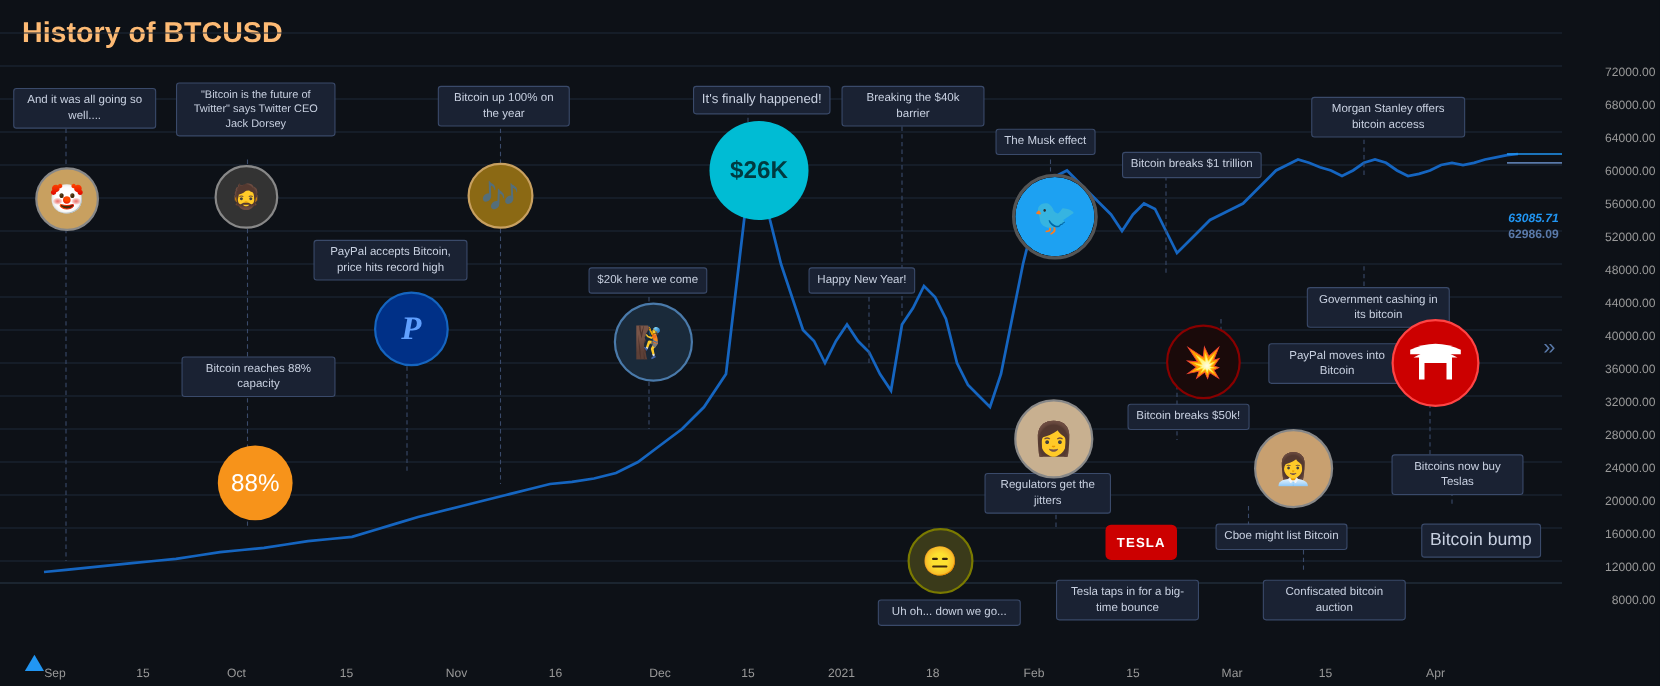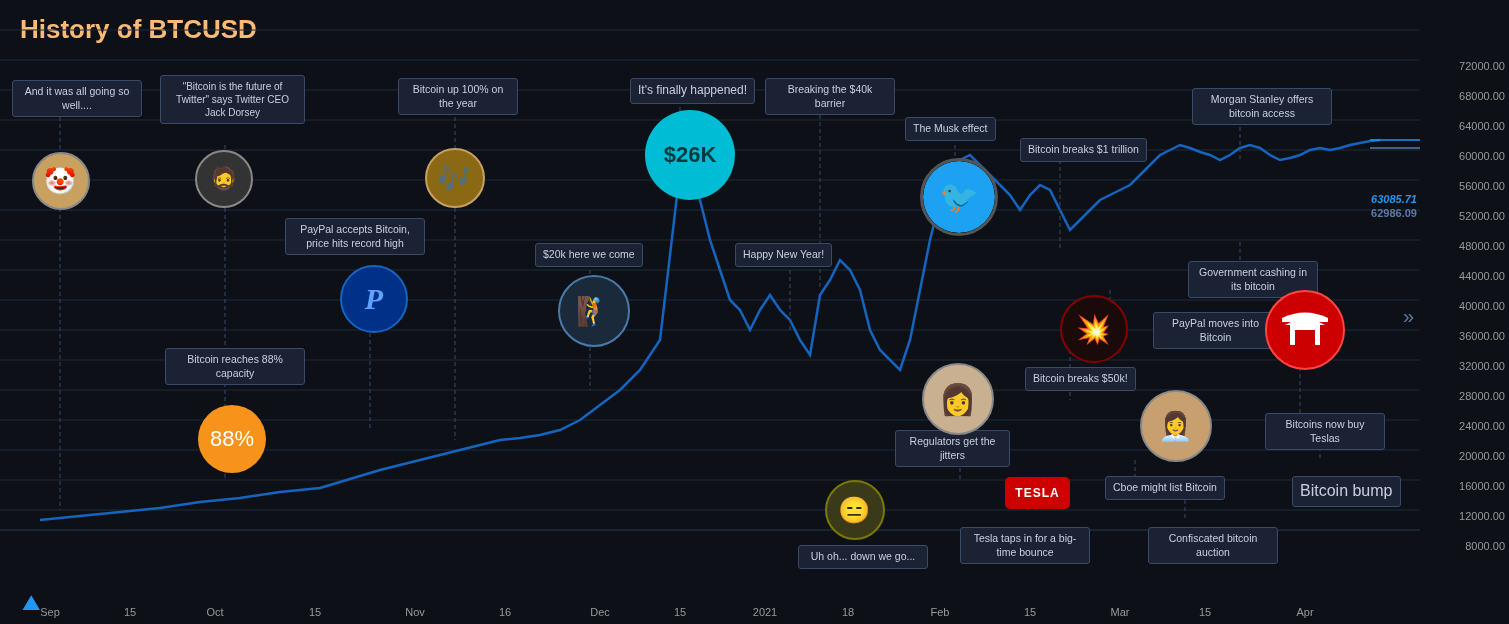--- a/index.html
+++ b/index.html
@@ -288,21 +288,21 @@
 </div>
 
 <div class="annotation wide" style="left:12px;top:80px;width:130px;text-align:center;font-size:10.5px;">And it was all going so well....</div>
 
 <div class="annotation wide" style="left:160px;top:75px;width:145px;font-size:10px;">"Bitcoin is the future of Twitter" says Twitter CEO Jack Dorsey</div>
 
 <div class="annotation wide" style="left:398px;top:78px;width:120px;font-size:10.5px;">Bitcoin up 100% on the year</div>
 
 <div class="annotation wide" style="left:285px;top:218px;width:140px;font-size:10.5px;">PayPal accepts Bitcoin, price hits record high</div>
 
-<div class="annotation wide" style="left:165px;top:348px;width:140px;font-size:10.5px;">Bitcoin reaches 88% capacity</div>
+<div class="annotation wide" style="left:165px;top:324px;width:140px;font-size:10.5px;">Bitcoin reaches 88% capacity</div>
 
 <div class="annotation" style="left:535px;top:243px;font-size:10.5px;">$20k here we come</div>
 
 <div class="annotation" style="left:630px;top:78px;font-size:12px;">It's finally happened!</div>
 
 <div class="annotation wide" style="left:765px;top:78px;width:130px;font-size:10.5px;">Breaking the $40k barrier</div>
 
 <div class="annotation" style="left:735px;top:243px;font-size:10.5px;">Happy New Year!</div>
 
 <div class="annotation" style="left:905px;top:117px;font-size:10.5px;">The Musk effect</div>

